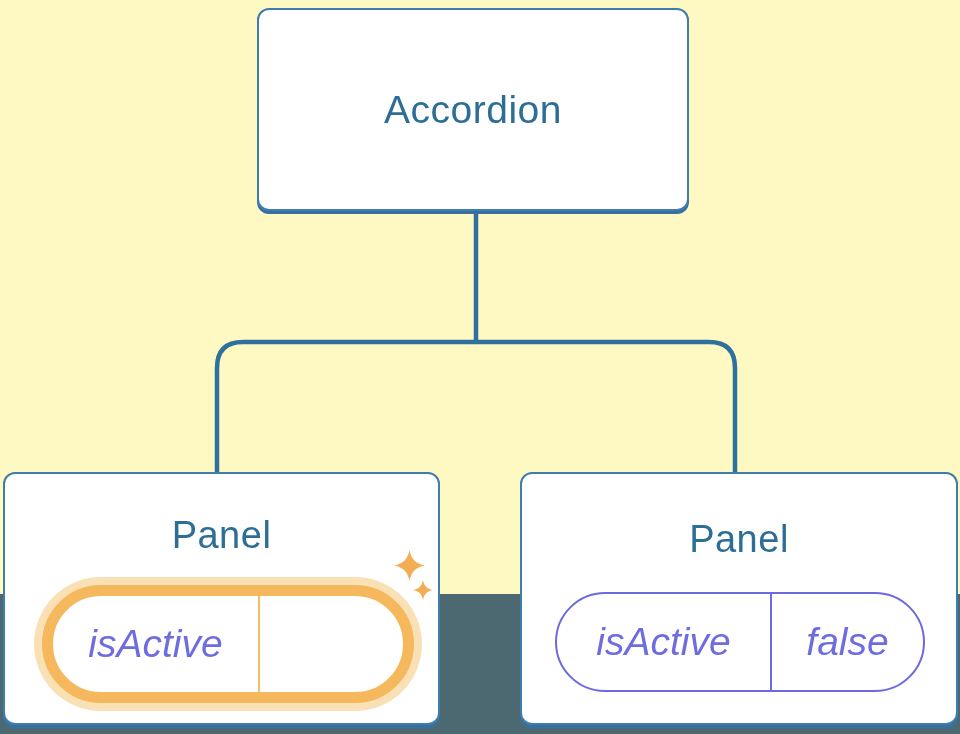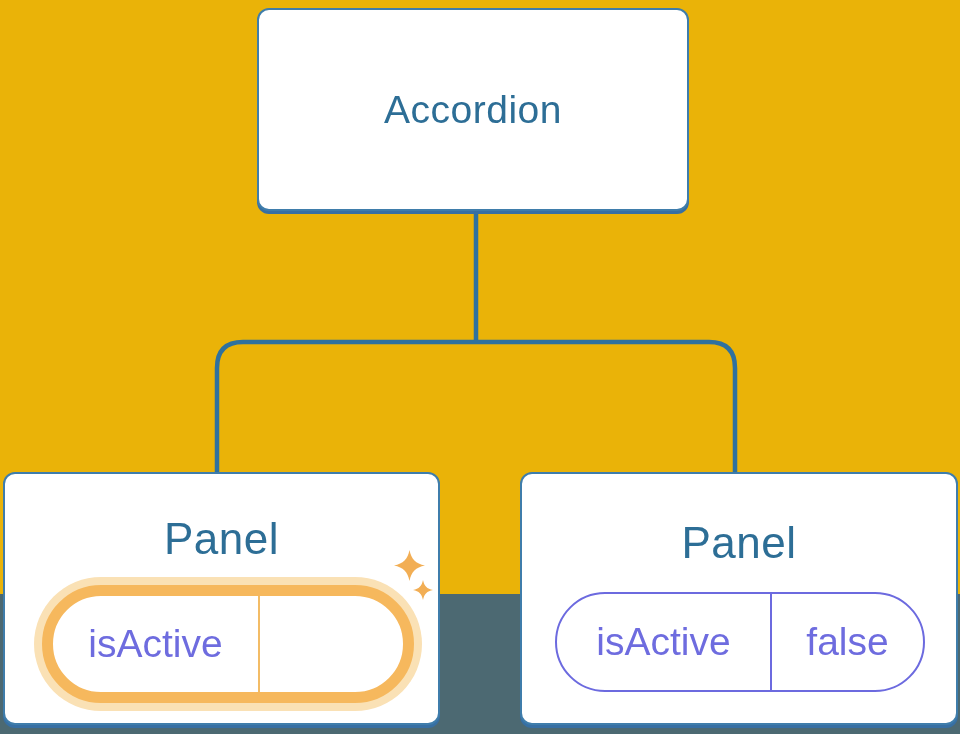--- a/index.html
+++ b/index.html
@@ -2,21 +2,21 @@
 <html><head>
 <meta charset="utf-8">
 <style>
   html,body{margin:0;padding:0;}
   body{
     width:960px;height:734px;
     background:#4C6972;
     font-family:"Liberation Sans", sans-serif;
     overflow:hidden;
   }
-  .canvas{position:relative;width:960px;height:594px;background:#eab308;}
+  .canvas{position:relative;width:960px;height:594px;background:#fef9c3;}
 
   .connectors{position:absolute;left:0;top:0;width:960px;height:734px;pointer-events:none;}
 
   .card{
     position:absolute;
     background:#FFFFFF;
     border:2px solid #3F7DAB;
     border-radius:12px;
     box-shadow:0 3px 0 #376FA3;
     box-sizing:border-box;
@@ -28,21 +28,21 @@
   .node-title{
     color:#2D6E96;
     font-size:39px;
     font-weight:500;
     letter-spacing:0.5px;
   }
   .panel-title{
     position:absolute;left:0;right:0;
     text-align:center;
     color:#2D6E96;
-    font-size:44px;
+    font-size:38px;
     font-weight:500;
     letter-spacing:0.5px;
   }
   .panel-left .panel-title{top:40px;}
   .panel-right .panel-title{top:44px;}
 
   .pill{
     position:absolute;
     background:#FFFFFF;
     border-radius:999px;
@@ -57,20 +57,21 @@
     box-shadow:0 0 0 8px #FAE1B5;
   }
   .pill-inactive{
     left:33px;top:118px;width:370px;height:100px;
     border:2px solid #6C6ADF;
   }
   .pill .cell{
     display:flex;align-items:center;justify-content:center;
     font-size:39px;
     color:#6E6CDF;
+    font-style:italic;
   }
   .pill-active .cell-prop{width:205px;}
   .pill-inactive .cell-prop{width:213px;}
   .pill .cell-value{flex:1;}
   .pill-active .cell-value{font-weight:700;color:#5B59D6;}
   .pill .divider{width:2px;align-self:stretch;}
   .pill-active .divider{background:#F3BC66;}
   .pill-inactive .divider{background:#6C6ADF;}
 
   .sparkle{position:absolute;}

